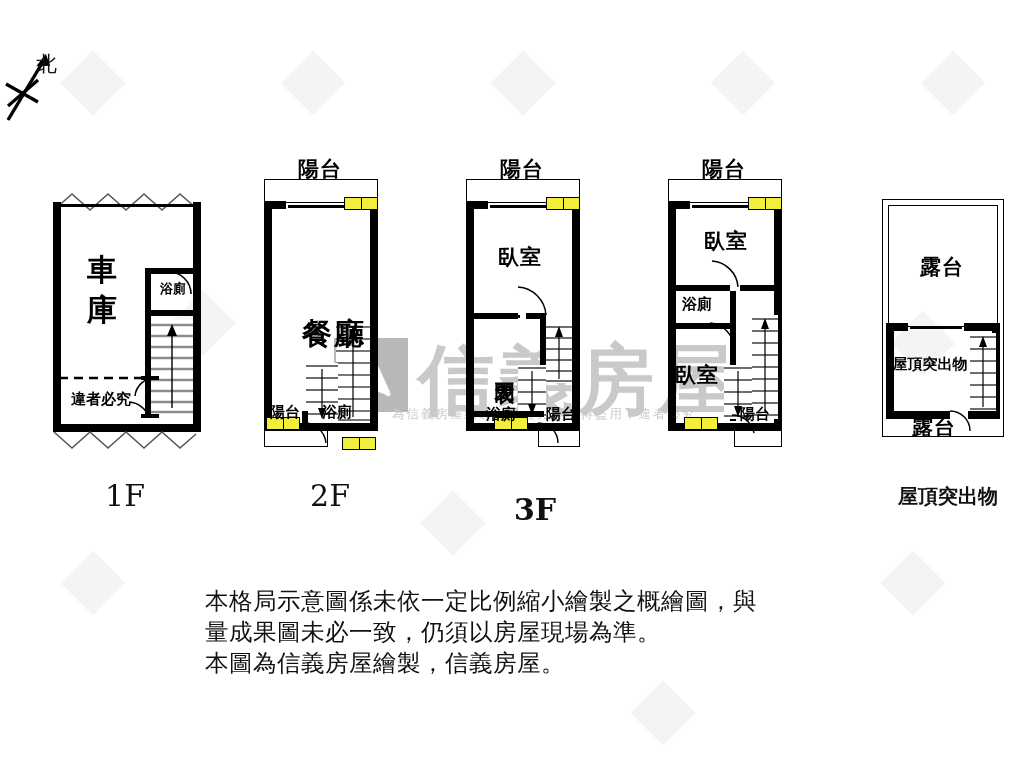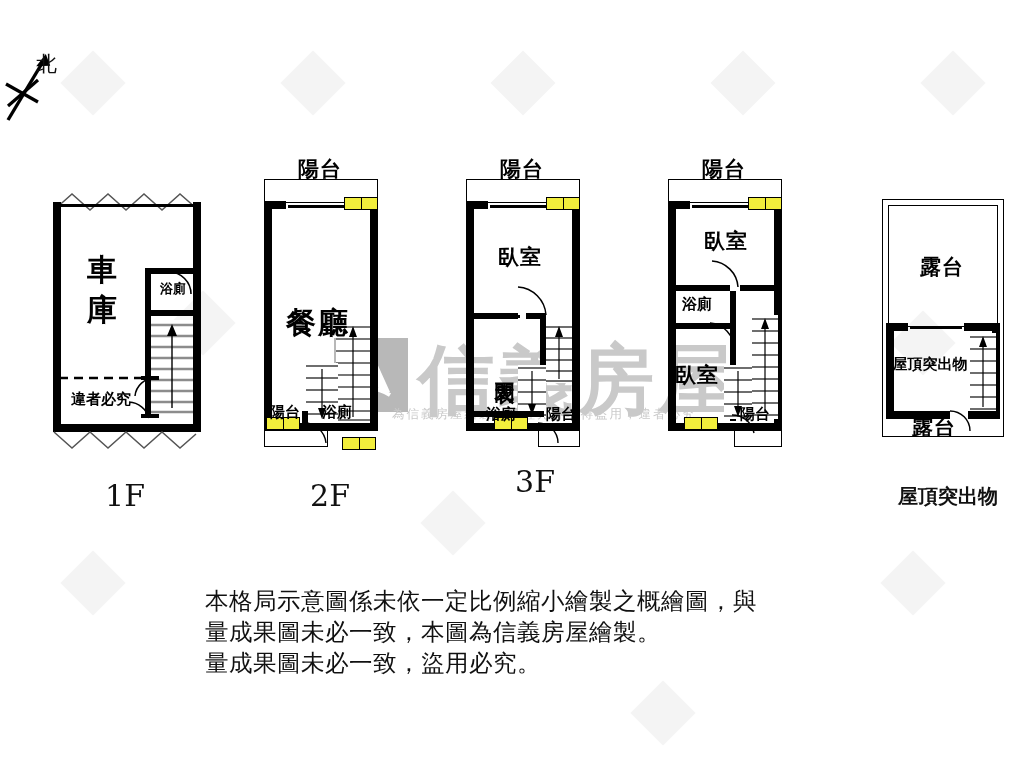--- a/index.html
+++ b/index.html
@@ -213,21 +213,21 @@
 
     <div class="wall" style="left:44px;top:246px;width:6px;height:20px;"></div>
 
     <div class="thin" style="left:6px;top:258px;width:64px;height:24px;"></div>
     <div class="win" style="left:8px;top:252px;width:34px;height:13px;"></div>
     <div class="win" style="left:84px;top:272px;width:34px;height:13px;"></div>
     <svg style="position:absolute;left:44px;top:258px;" width="26" height="22">
       <path d="M2,0 A22,22 0 0,1 24,20" fill="none" stroke="#000" stroke-width="1.4"></path>
     </svg>
 
-    <div class="rlabel big" style="left:14px;top:138px;width:92px;">餐廳</div>
+    <div class="rlabel big" style="left:14px;top:149px;width:92px;padding-left:16px;">餐廳</div>
     <div class="rlabel mid" style="left:20px;top:-10px;width:84px;">陽台</div>
     <div class="rlabel sm" style="left:-4px;top:238px;width:62px;">陽台</div>
     <div class="rlabel sm" style="left:48px;top:238px;width:62px;">浴廁</div>
   </div>
 
   <div class="plan" id="p3" style="left:460px;top:165px;width:160px;height:285px;">
     <div class="thin" style="left:6px;top:14px;width:114px;height:24px;"></div>
     <div class="wall" style="left:6px;top:36px;width:8px;height:230px;"></div>
     <div class="wall" style="left:112px;top:36px;width:8px;height:230px;"></div>
     <div class="wall" style="left:6px;top:36px;width:22px;height:8px;"></div>
@@ -391,22 +391,22 @@
       <path d="M2,0 A20,20 0 0,1 22,20" fill="none" stroke="#000" stroke-width="1.4"></path>
     </svg>
 
     <div class="rlabel mid" style="left:22px;top:58px;width:84px;">露台</div>
     <div class="rlabel sm" style="left:4px;top:160px;width:96px;">屋頂突出物</div>
     <div class="rlabel mid" style="left:14px;top:218px;width:84px;">露台</div>
   </div>
 
   <div class="floorname" style="left:80px;top:478px;width:90px;">1F</div>
   <div class="floorname" style="left:285px;top:478px;width:90px;">2F</div>
-  <div class="floorname" style="left:490px;top:464px;width:90px;">3F</div>
+  <div class="floorname" style="left:490px;top:492px;width:90px;font-weight:bold;">3F</div>
   <div class="floorname cjk" style="left:878px;top:483px;width:140px;">屋頂突出物</div>
 
   <div class="disc">
     <div>本格局示意圖係未依一定比例縮小繪製之概繪圖，與</div>
-    <div>量成果圖未必一致，本圖為信義房屋繪製。</div>
-    <div>量成果圖未必一致，盜用必究。</div>
+    <div>量成果圖未必一致，仍須以房屋現場為準。</div>
+    <div>本圖為信義房屋繪製，信義房屋。</div>
   </div>
 
 </div>
 
 </body></html>

